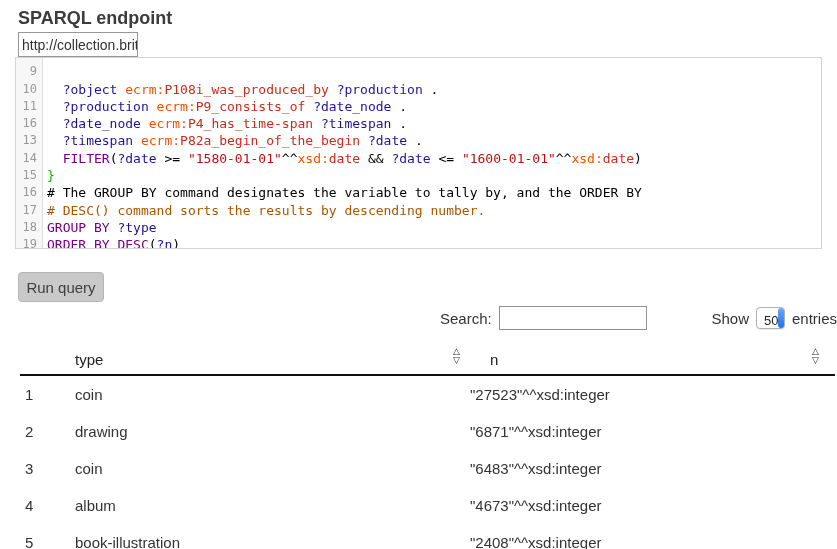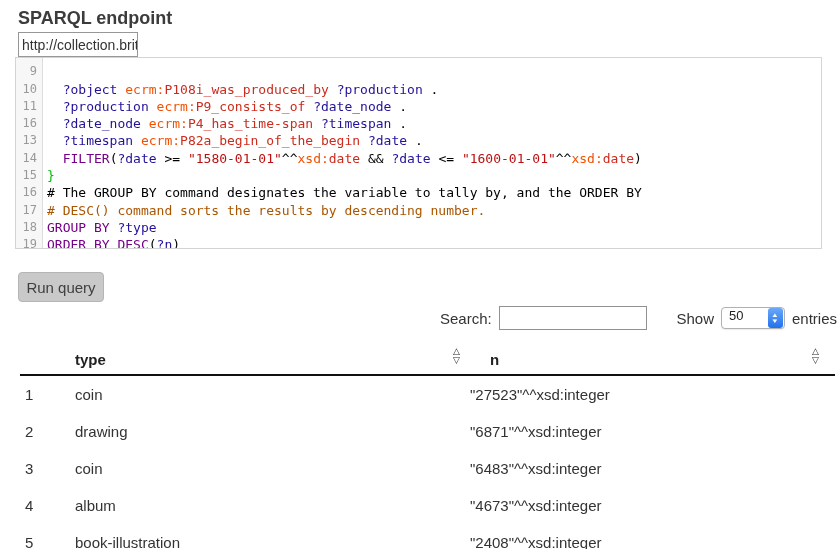--- a/index.html
+++ b/index.html
@@ -41,37 +41,37 @@
     display:flex; align-items:center; font-size:15px; color:#333;
   }
   .controls-row .search-lbl { margin-right:7px; }
   .search-input {
     width:148px; height:24px; border:1px solid #919191; outline:none;
     font-size:14px; padding:0 4px; font-family:"Liberation Sans", sans-serif;
   }
   .controls-row .spacer { flex:1; }
   .controls-row .show-lbl { margin-right:7px; }
   .select-box {
-    width:64px; height:22px; background:#fff; border:1px solid #b0b0b0;
-    border-radius:4px; display:flex; align-items:flex-start; cursor:pointer;
+    width:29px; height:22px; background:#fff; border:1px solid #b0b0b0;
+    border-radius:4px; display:flex; align-items:flex-end; cursor:pointer;
     box-shadow:0 1px 1px rgba(0,0,0,0.08); overflow:hidden;
   }
   .select-value { flex:1; font-size:13px; color:#222; padding-left:7px; }
   .stepper {
     flex:none; width:15px; height:20px; margin-right:1px; border-radius:3px;
     background:linear-gradient(#6aa9f8, #2270ee);
     display:flex; flex-direction:column; align-items:center; justify-content:center;
     color:#fff; font-size:6px; line-height:6px;
   }
   .stepper span { display:block; transform:scaleX(1.3); }
   .controls-row .entries-lbl { margin-left:7px; }
   
   .table { position:absolute; left:20px; top:343px; width:815px; }
   .thead { position:relative; height:33px; border-bottom:2px solid #101010; }
-  .th { position:absolute; top:8px; font-weight:bold; font-size:15px; color:#222; cursor:pointer; }
+  .th { position:absolute; top:8px; font-weight:normal; font-size:15px; color:#222; cursor:pointer; }
   .th.type-h { left:55px; }
   .th.n-h { left:470px; }
   .sort-ctl {
     position:absolute; top:4px; display:flex; flex-direction:column; align-items:center;
     font-size:9px; line-height:9px; color:#222; cursor:pointer;
   }
   .sort-ctl.s1 { left:433px; }
   .sort-ctl.s2 { right:16px; }
   .trow { position:relative; height:37px; font-size:15px; color:#333; }
   .trow .c-idx { position:absolute; left:5px; top:10px; }

